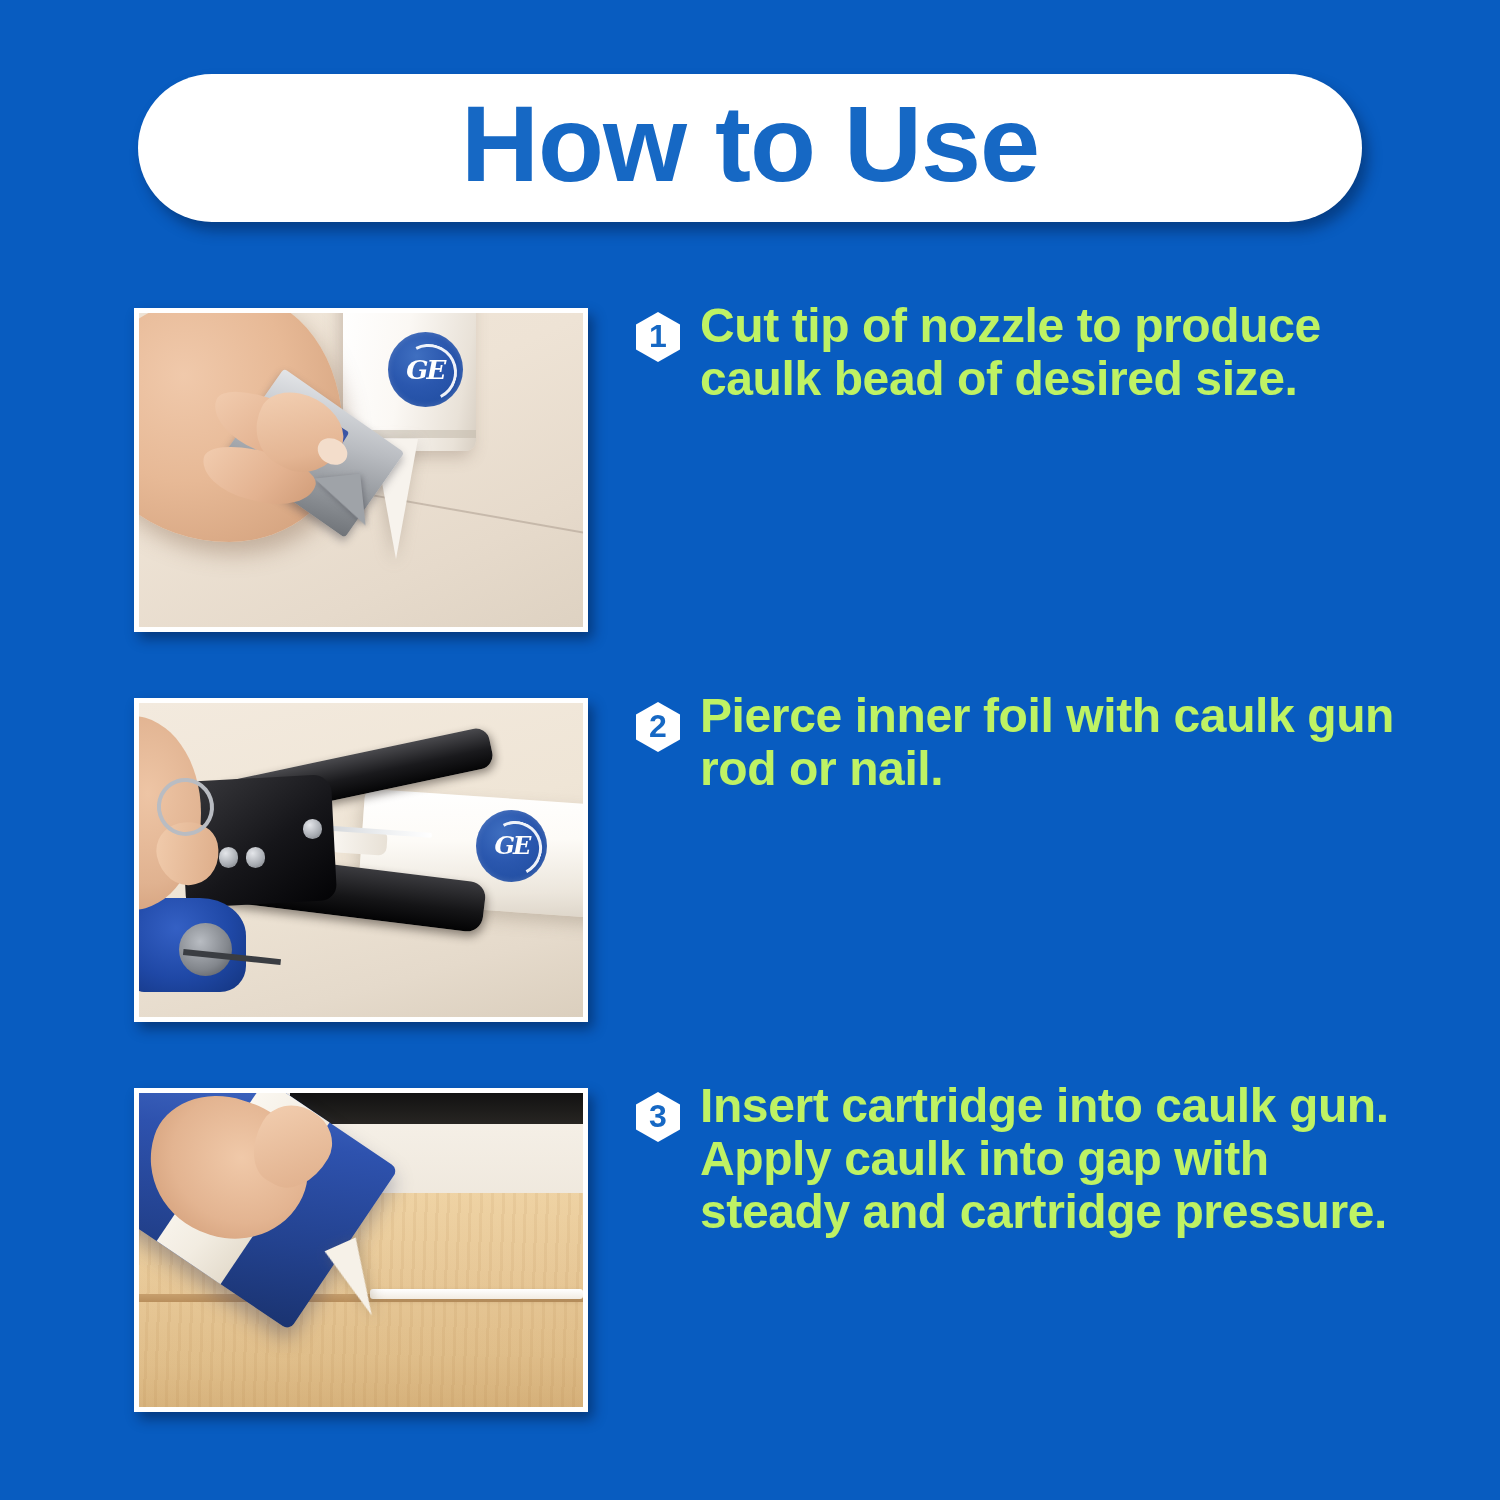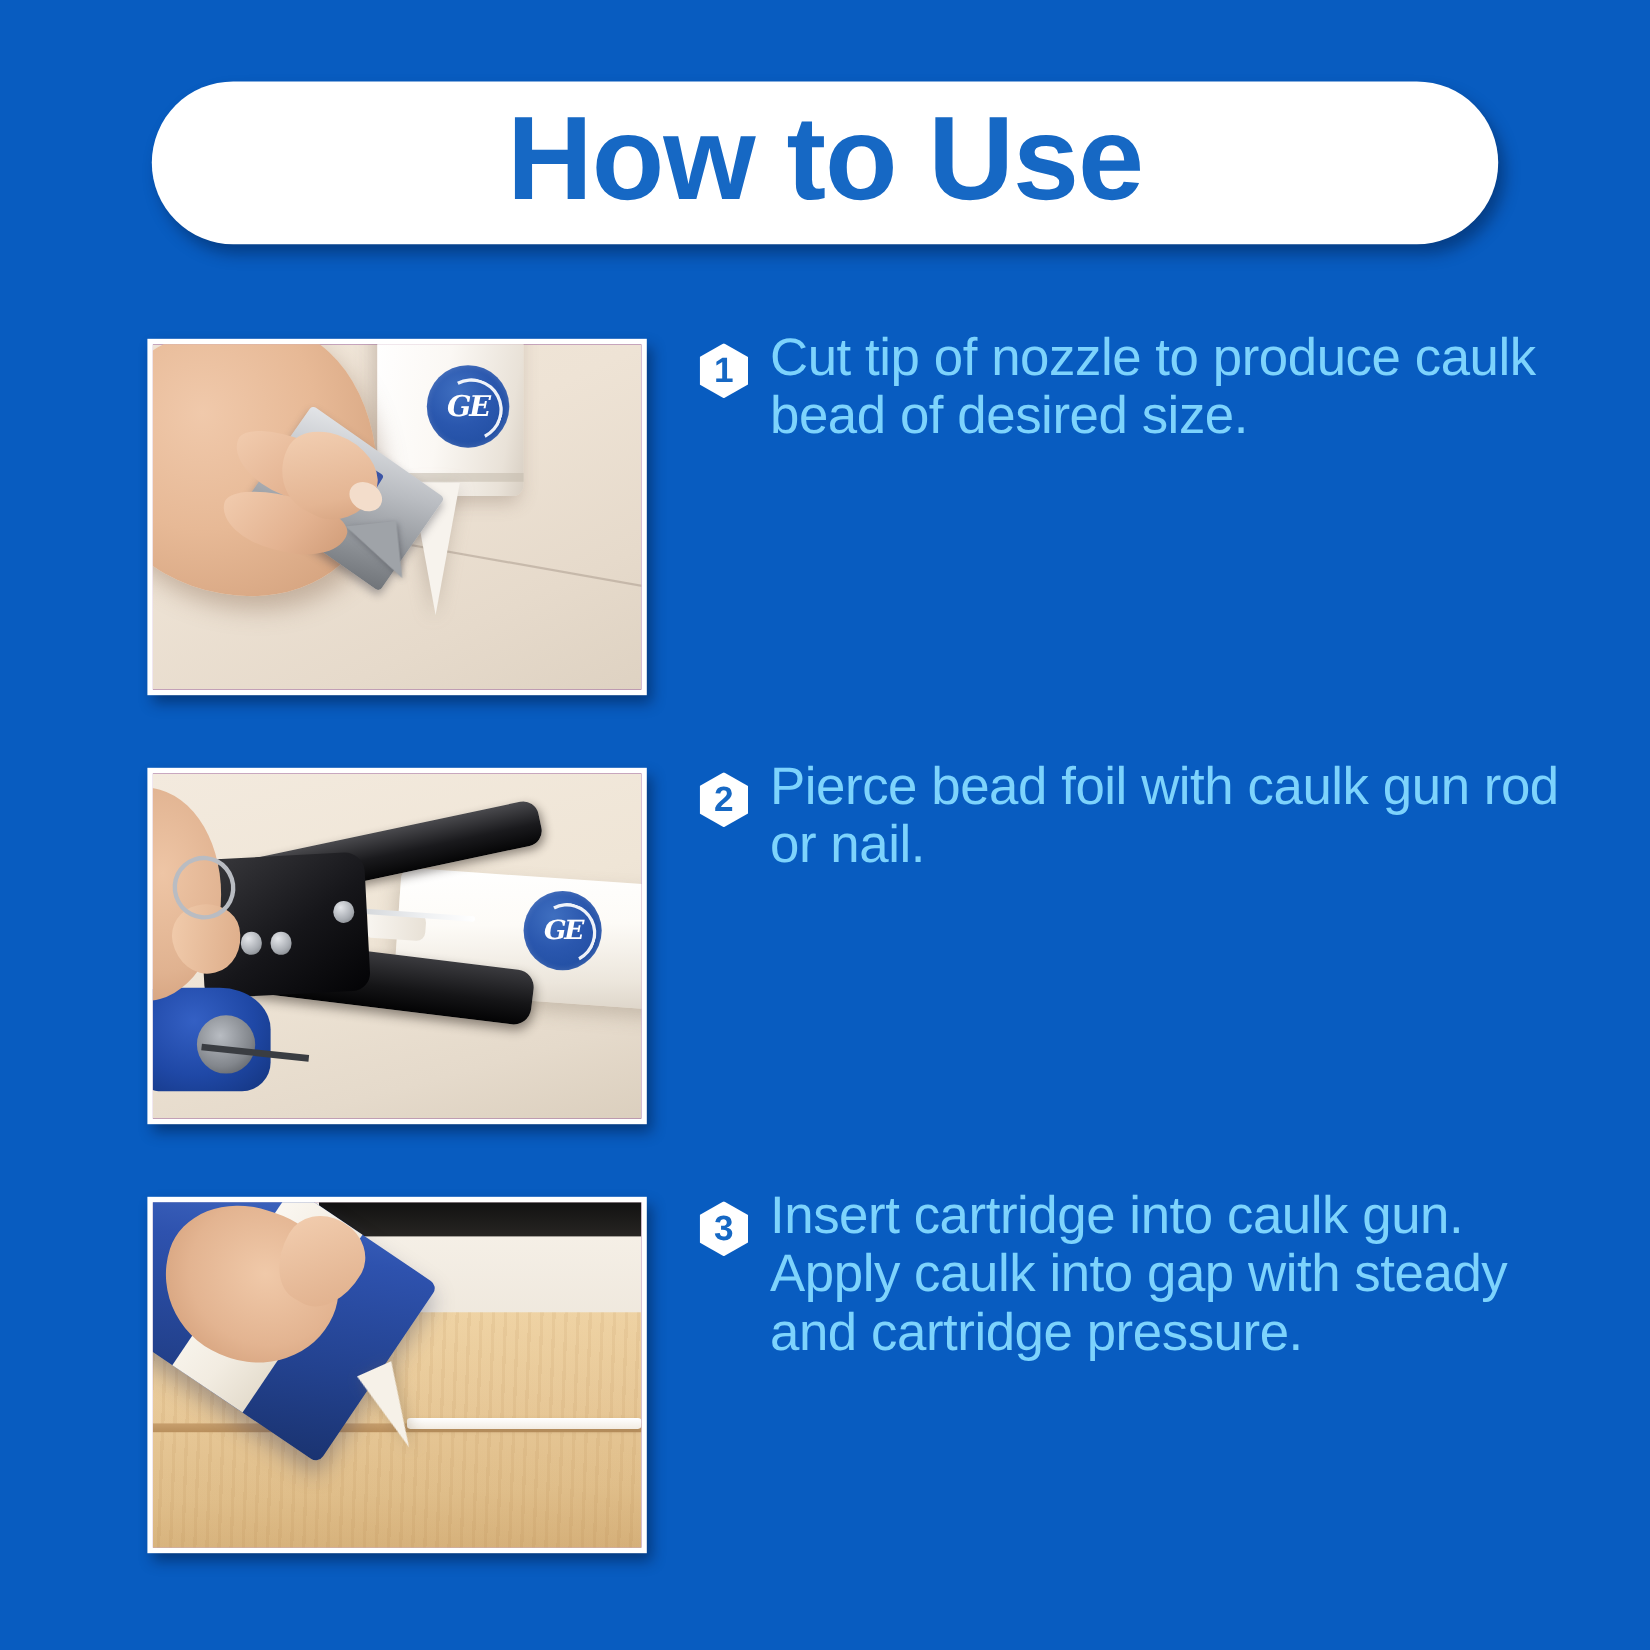--- a/index.html
+++ b/index.html
@@ -66,21 +66,21 @@
     height: 314px;
     background: #ffffff;
     padding: 5px;
     box-shadow: 5px 7px 12px rgba(0, 15, 45, 0.45);
   }
   .photo {
     width: 100%;
     height: 100%;
     position: relative;
     overflow: hidden;
-    background: #701a75;
+    background: #e5e5e5;
   }
 
   
   .p1-bg {
     position: absolute; inset: 0;
     background:
       linear-gradient(155deg, #f1e7da 0%, #eee3d5 40%, #e6dacb 75%, #ded2c2 100%);
   }
   .p1-shadow-line {
     position: absolute; left: 44%; top: 63%;
@@ -417,23 +417,23 @@
   }
   .badge-num {
     color: #1668c4;
     font-family: "Liberation Sans", sans-serif;
     font-weight: bold;
     font-size: 32px;
     line-height: 1;
     padding-bottom: 2px;
   }
   .step-text {
-    color: #7dd3fc;
+    color: #bef264;
     font-family: "Liberation Sans", sans-serif;
-    font-weight: normal;
+    font-weight: bold;
     font-size: 48px;
     line-height: 1.10;
     letter-spacing: -0.4px;
     max-width: 720px;
   }
 </style>
 </head>
 <body>
 
 <div class="title-pill">
@@ -499,21 +499,21 @@
         <div class="p2-hand"></div>
         <div class="p2-finger"></div>
         <div class="p2-ring"></div>
       </div>
     </div>
 
     <div class="step-text-wrap">
       <div class="badge">
         <span class="badge-num">2</span>
       </div>
-      <div class="step-text">Pierce bead foil with caulk gun rod or nail.</div>
+      <div class="step-text">Pierce inner foil with caulk gun rod or nail.</div>
     </div>
   </div>
 
   <div class="step-row r3">
 
     <div class="photo-frame">
       <div class="photo">
         <div class="p3-bg"></div>
         <div class="p3-wall"></div>
         <div class="p3-dark-band"></div>

